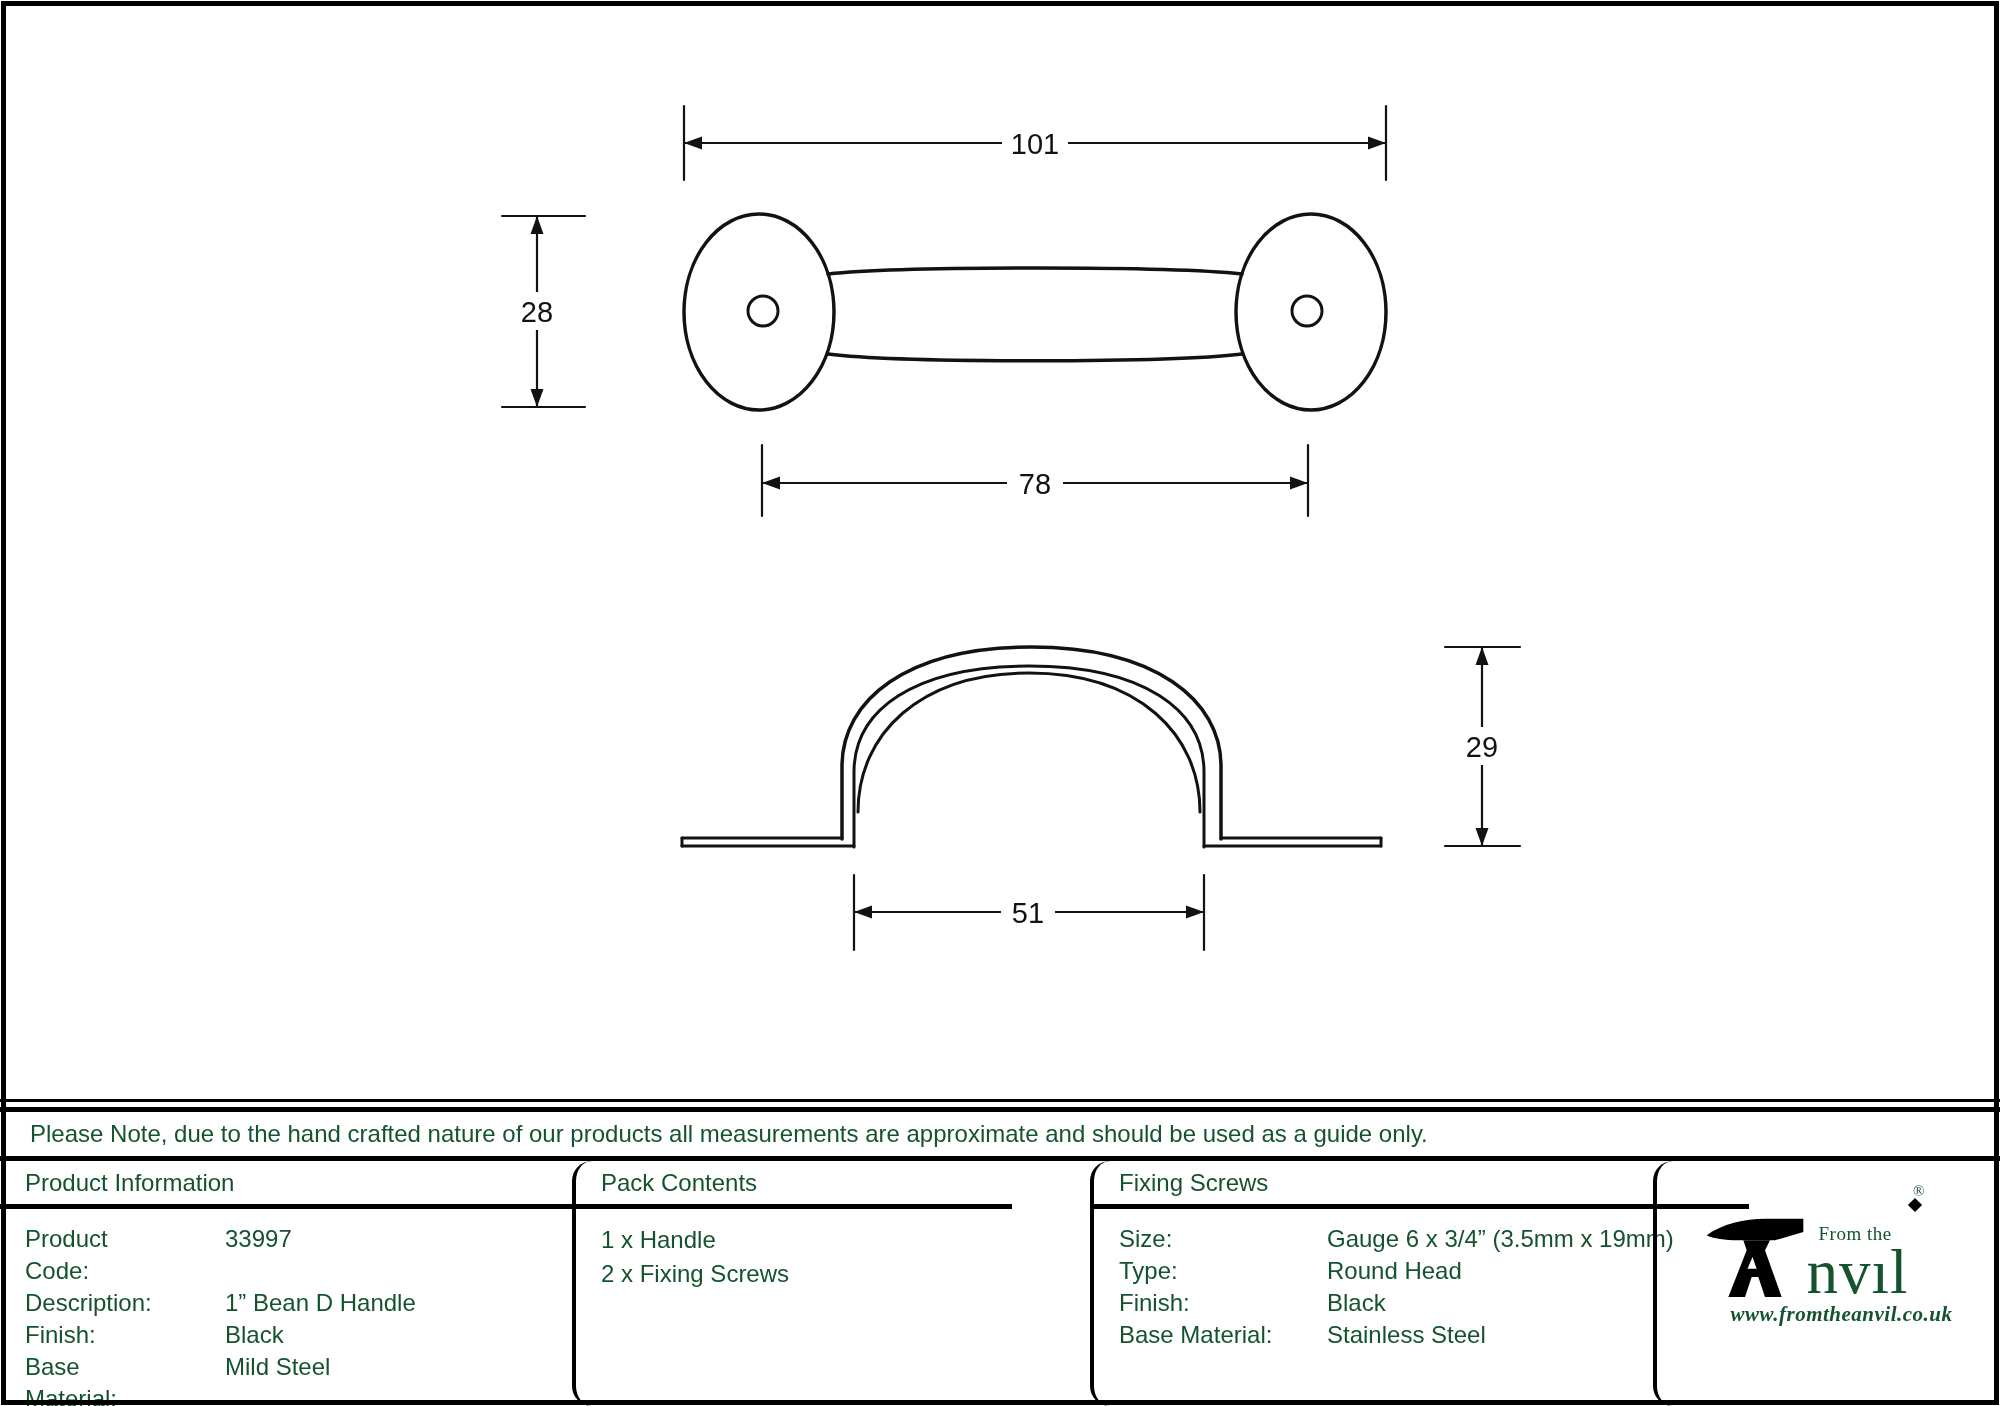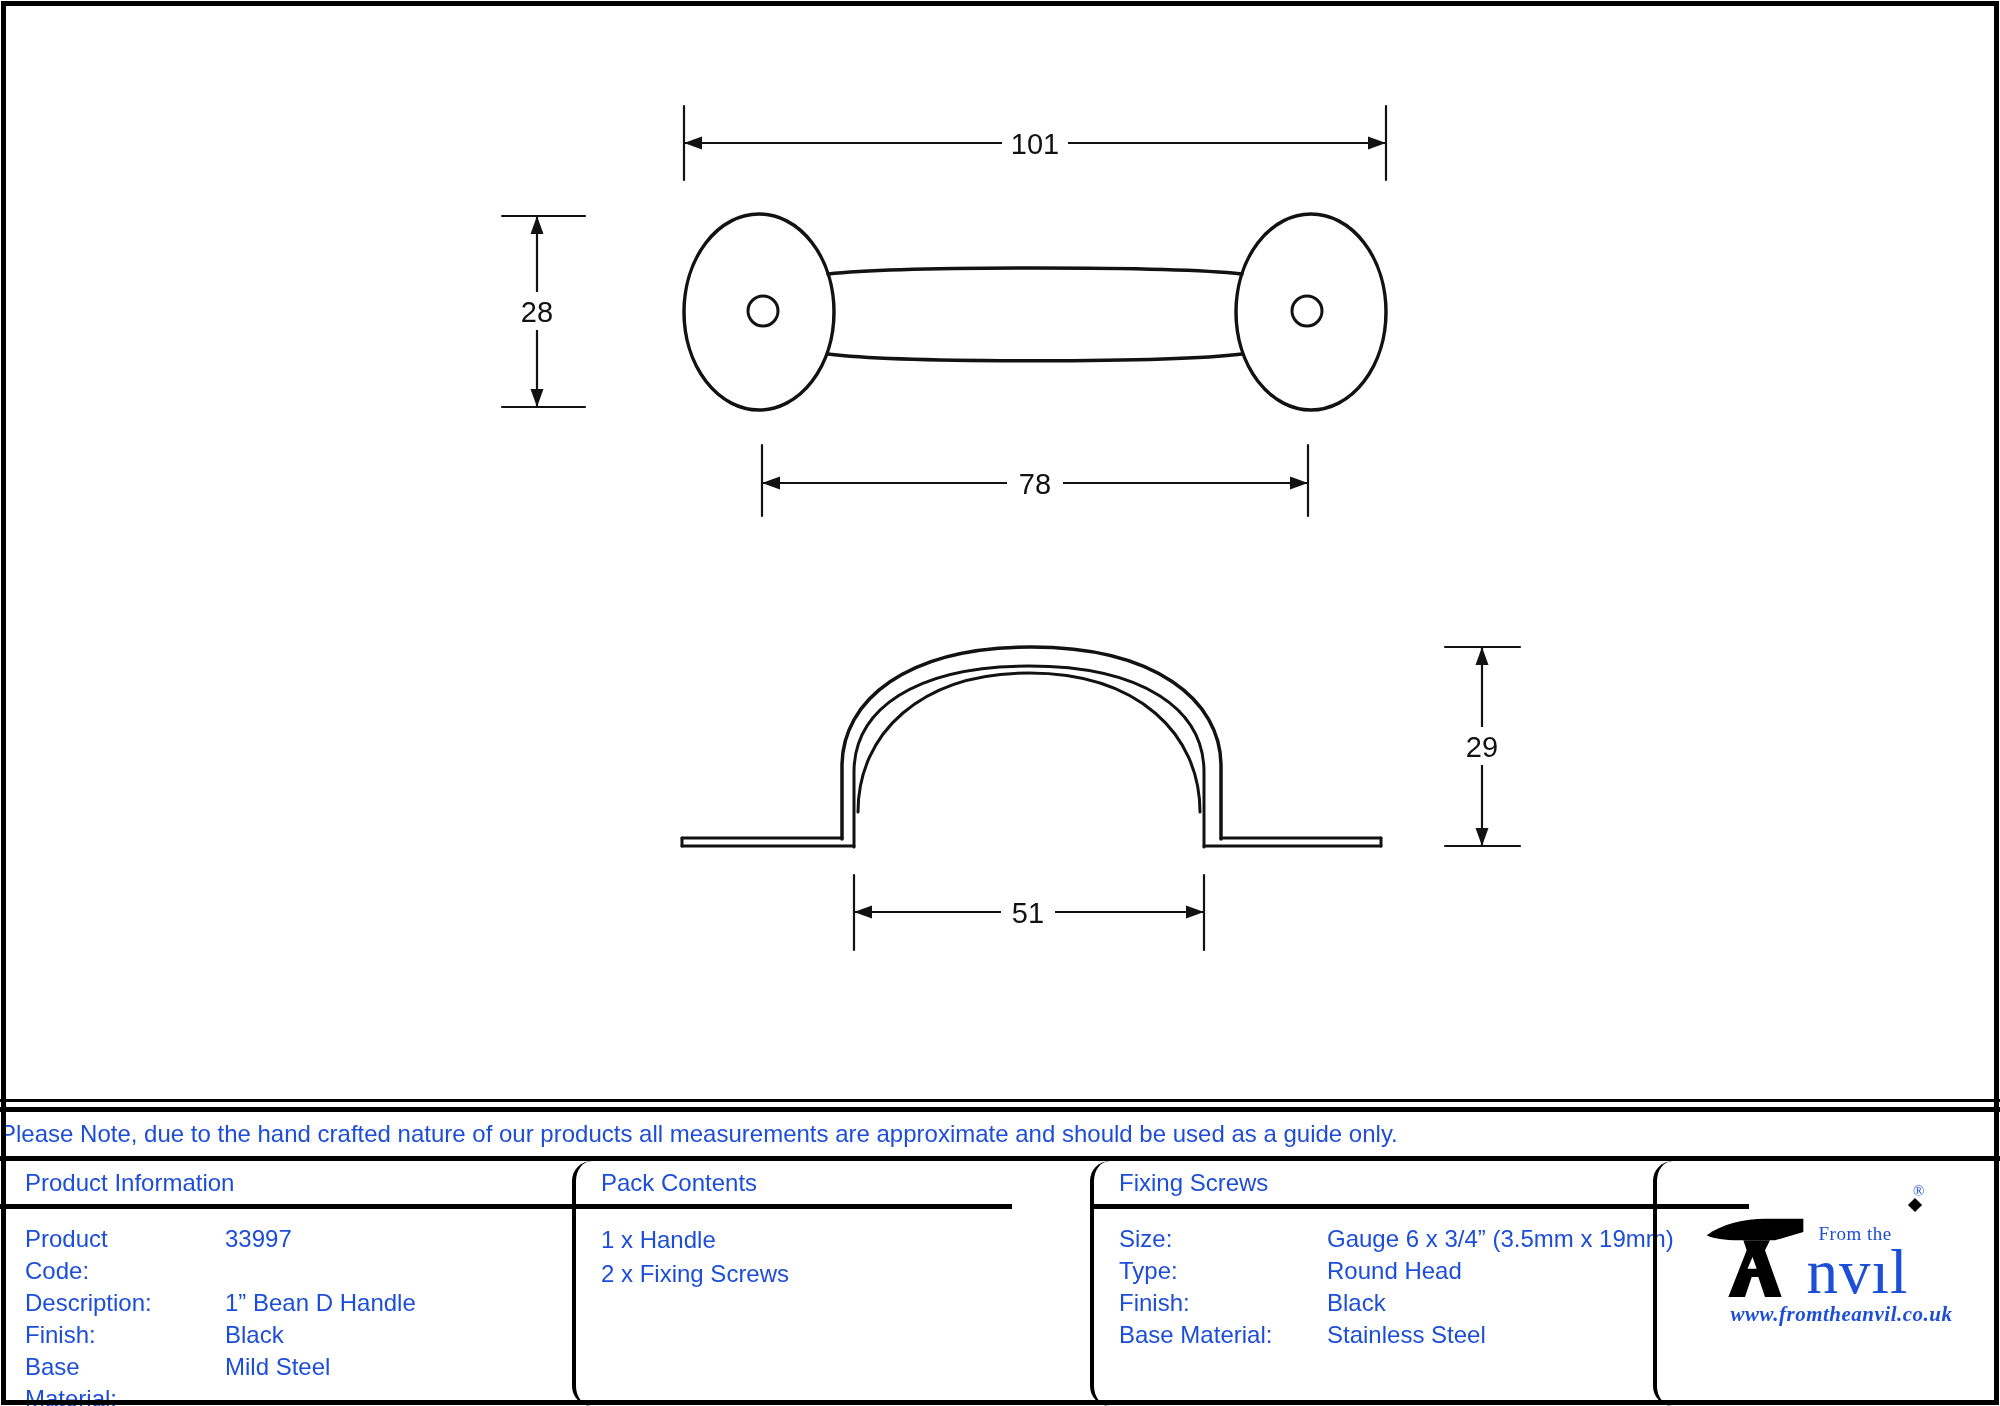--- a/index.html
+++ b/index.html
@@ -1,25 +1,25 @@
 <!DOCTYPE html>
 <html><head>
 <meta charset="utf-8">
 <style>
   html,body{margin:0;padding:0;background:#fff;}
   .sheet{position:relative;width:2000px;height:1406px;background:#fff;overflow:hidden;
-         font-family:"Liberation Sans",sans-serif;color:#1d4ed8;}
+         font-family:"Liberation Sans",sans-serif;color:#14532d;}
   .frame{position:absolute;inset:1px;border:5px solid #000;pointer-events:none;z-index:30;}
   .drawing-svg{position:absolute;left:0;top:0;}
 
   
   .rule-thin{position:absolute;left:0;right:0;top:1099px;height:3px;background:#000;}
   .note-band{position:absolute;left:0;right:0;top:1107px;height:54px;box-sizing:border-box;
              border-top:5px solid #000;border-bottom:5px solid #000;background:#fff;
-             display:flex;align-items:center;font-size:24px;}
+             display:flex;align-items:center;padding-left:30px;font-size:24px;}
 
   
   .table-area{position:absolute;left:0;right:0;top:1161px;bottom:0;background:#fff;}
   .col{position:absolute;top:0;bottom:0;box-sizing:border-box;border-radius:20px;}
   .col1{left:0;width:572px;}
   .col2{left:572px;width:440px;border-left:4px solid #000;}
   .col3{left:1090px;width:659px;border-left:4px solid #000;}
   .col4{left:1653px;right:0;border-left:4px solid #000;}
   .col-header{height:43px;box-sizing:content-box;border-bottom:5px solid #000;
               display:flex;align-items:center;padding-left:25px;font-size:24px;}

